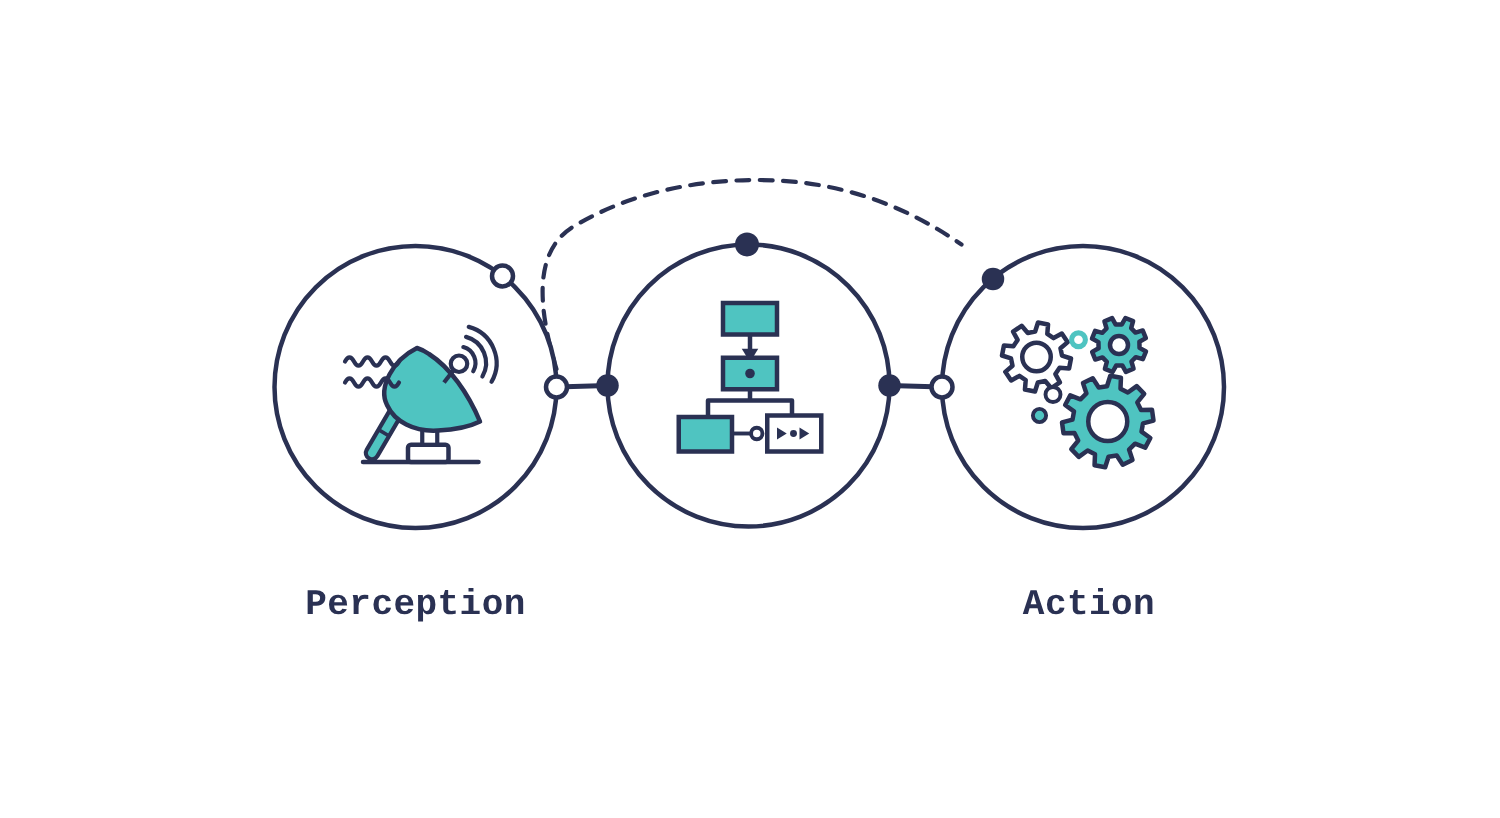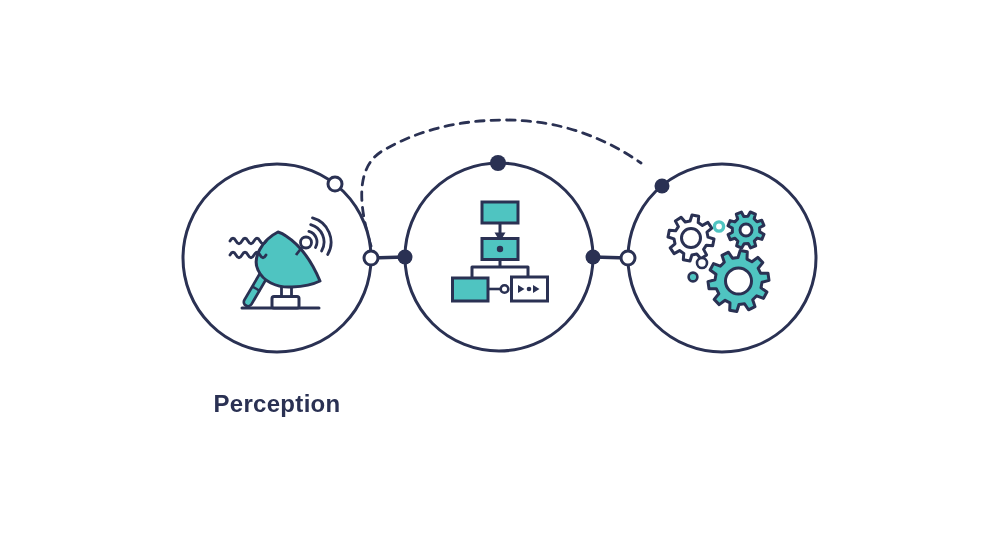--- a/index.html
+++ b/index.html
@@ -6,21 +6,21 @@
     --navy:#2A3153;
     --teal:#4FC4C1;
     --background:#FFFFFF;
   }
   html,body{margin:0;padding:0;background:var(--background);}
   .canvas{
     position:relative;
     width:928px;height:545px;
     background:var(--background);
     overflow:hidden;
-    font-family:Liberation Sans, sans-serif;
+    font-family:Liberation Mono, monospace;
   }
   .diagram-svg{position:absolute;left:0;top:0;}
   
   .st-navy{stroke:var(--navy);}
   .st-teal{stroke:var(--teal);}
   .f-navy{fill:var(--navy);}
   .f-teal{fill:var(--teal);}
   .f-white{fill:#ffffff;}
   .f-none{fill:none;}
   .stage-label{
@@ -99,13 +99,14 @@
       <circle class="f-white st-navy" cx="746" cy="230" r="6" stroke-width="3"></circle>
       <path class="f-teal st-navy" stroke-width="3" stroke-linejoin="round" d="M768.0 273.2L769.0 280.4L762.0 282.3L761.0 287.8L766.9 292.0L763.5 298.4L756.7 295.8L752.7 299.7L755.0 306.6L748.5 309.8L744.5 303.7L739.0 304.5L736.8 311.5L729.7 310.2L730.0 302.9L725.1 300.3L719.2 304.6L714.2 299.4L718.8 293.7L716.3 288.7L709.0 288.8L708.0 281.6L715.0 279.7L716.0 274.2L710.1 270.0L713.5 263.6L720.3 266.2L724.3 262.3L722.0 255.4L728.5 252.2L732.5 258.3L738.0 257.5L740.2 250.5L747.3 251.8L747.0 259.1L751.9 261.7L757.8 257.4L762.8 262.6L758.2 268.3L760.7 273.3Z"></path>
       <circle class="f-white st-navy" cx="738.5" cy="281" r="13" stroke-width="3"></circle>
       <circle class="f-white st-teal" cx="719" cy="226.5" r="4.6" stroke-width="3.4"></circle>
       <circle class="f-white st-navy" cx="702" cy="263" r="5" stroke-width="2.6"></circle>
       <circle class="f-teal st-navy" cx="693" cy="277" r="4.4" stroke-width="2.6"></circle>
     </g>
   </svg>
 
   <div class="stage-label" style="left:277px">Perception</div>
+  <div class="stage-label" style="left:726px">Action</div>
 </div>
 
 </body></html>

